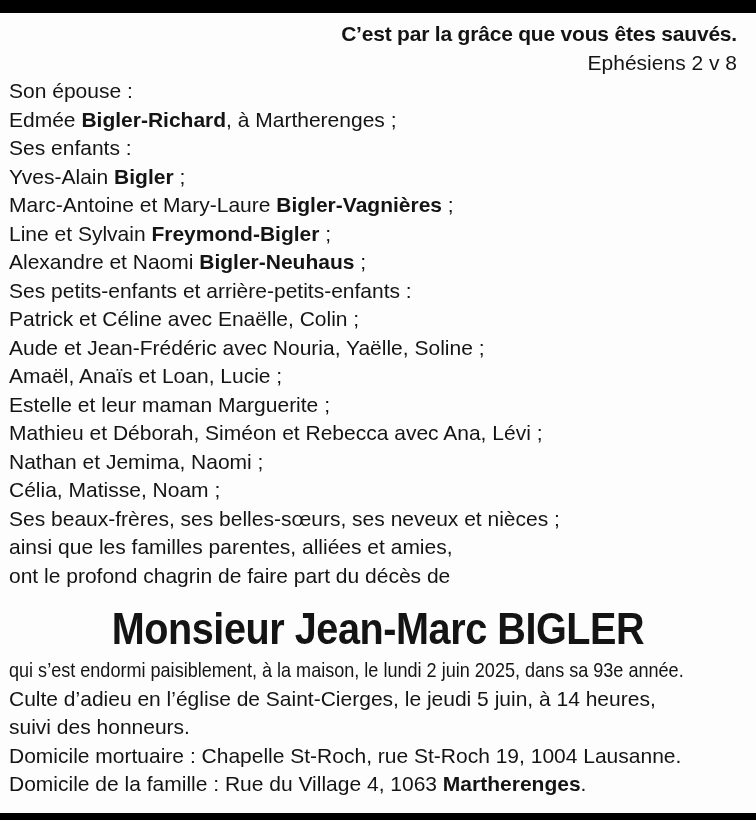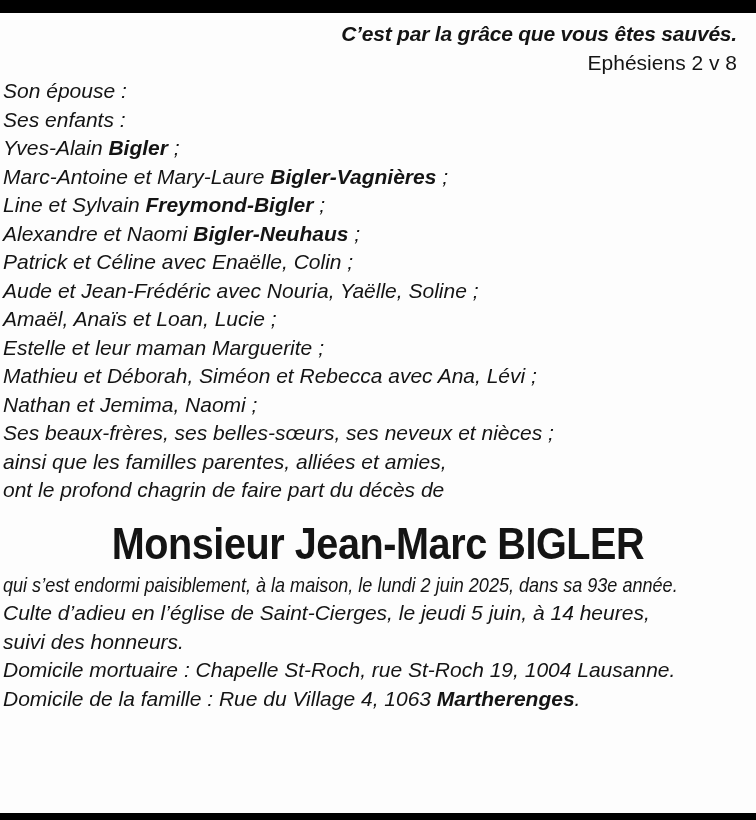--- a/index.html
+++ b/index.html
@@ -28,33 +28,31 @@
     bottom: 0;
   }
   .epigraph {
     margin-top: 7px;
     padding-right: 19px;
     text-align: right;
     font-size: 21px;
     line-height: 28.5px;
   }
   .epigraph-quote {
-    font-style: italic;
     font-weight: 700;
     letter-spacing: -0.2px;
   }
   .epigraph-reference {
     font-style: normal;
     font-weight: 400;
   }
   .announcement, .details {
-    padding-left: 3px;
+    padding-left: 9px;
     font-size: 21px;
     line-height: 28.5px;
-    font-style: italic;
   }
   .line {
     white-space: nowrap;
   }
   .line .b {
     font-weight: 700;
   }
   .name-heading {
     margin-top: 12px;
     font-size: 45px;
@@ -79,31 +77,34 @@
 
 <div class="bar bar-top"></div>
 
 <div class="epigraph">
   <div class="epigraph-quote">C’est par la grâce que vous êtes sauvés.</div>
   <div class="epigraph-reference">Ephésiens 2 v 8</div>
 </div>
 
 <div class="announcement">
     <div class="line"><span>Son épouse :</span></div>
+    <div class="line"><span>Edmée </span><span class="b">Bigler-Richard</span><span>, à Martherenges ;</span></div>
     <div class="line"><span>Ses enfants :</span></div>
     <div class="line"><span>Yves-Alain </span><span class="b">Bigler</span><span> ;</span></div>
     <div class="line"><span>Marc-Antoine et Mary-Laure </span><span class="b">Bigler-Vagnières</span><span> ;</span></div>
     <div class="line"><span>Line et Sylvain </span><span class="b">Freymond-Bigler</span><span> ;</span></div>
     <div class="line"><span>Alexandre et Naomi </span><span class="b">Bigler-Neuhaus</span><span> ;</span></div>
+    <div class="line"><span>Ses petits-enfants et arrière-petits-enfants :</span></div>
     <div class="line"><span>Patrick et Céline avec Enaëlle, Colin ;</span></div>
     <div class="line"><span>Aude et Jean-Frédéric avec Nouria, Yaëlle, Soline ;</span></div>
     <div class="line"><span>Amaël, Anaïs et Loan, Lucie ;</span></div>
     <div class="line"><span>Estelle et leur maman Marguerite ;</span></div>
     <div class="line"><span>Mathieu et Déborah, Siméon et Rebecca avec Ana, Lévi ;</span></div>
     <div class="line"><span>Nathan et Jemima, Naomi ;</span></div>
+    <div class="line"><span>Célia, Matisse, Noam ;</span></div>
     <div class="line"><span>Ses beaux-frères, ses belles-sœurs, ses neveux et nièces ;</span></div>
     <div class="line"><span>ainsi que les familles parentes, alliées et amies,</span></div>
     <div class="line"><span>ont le profond chagrin de faire part du décès de</span></div>
   </div>
 
 <div class="name-heading">Monsieur Jean-Marc BIGLER</div>
 
 <div class="details">
     <div class="line"><span>qui s’est endormi paisiblement, à la maison, le lundi 2 juin 2025, dans sa 93e année.</span></div>
     <div class="line"><span>Culte d’adieu en l’église de Saint-Cierges, le jeudi 5 juin, à 14 heures,</span></div>

